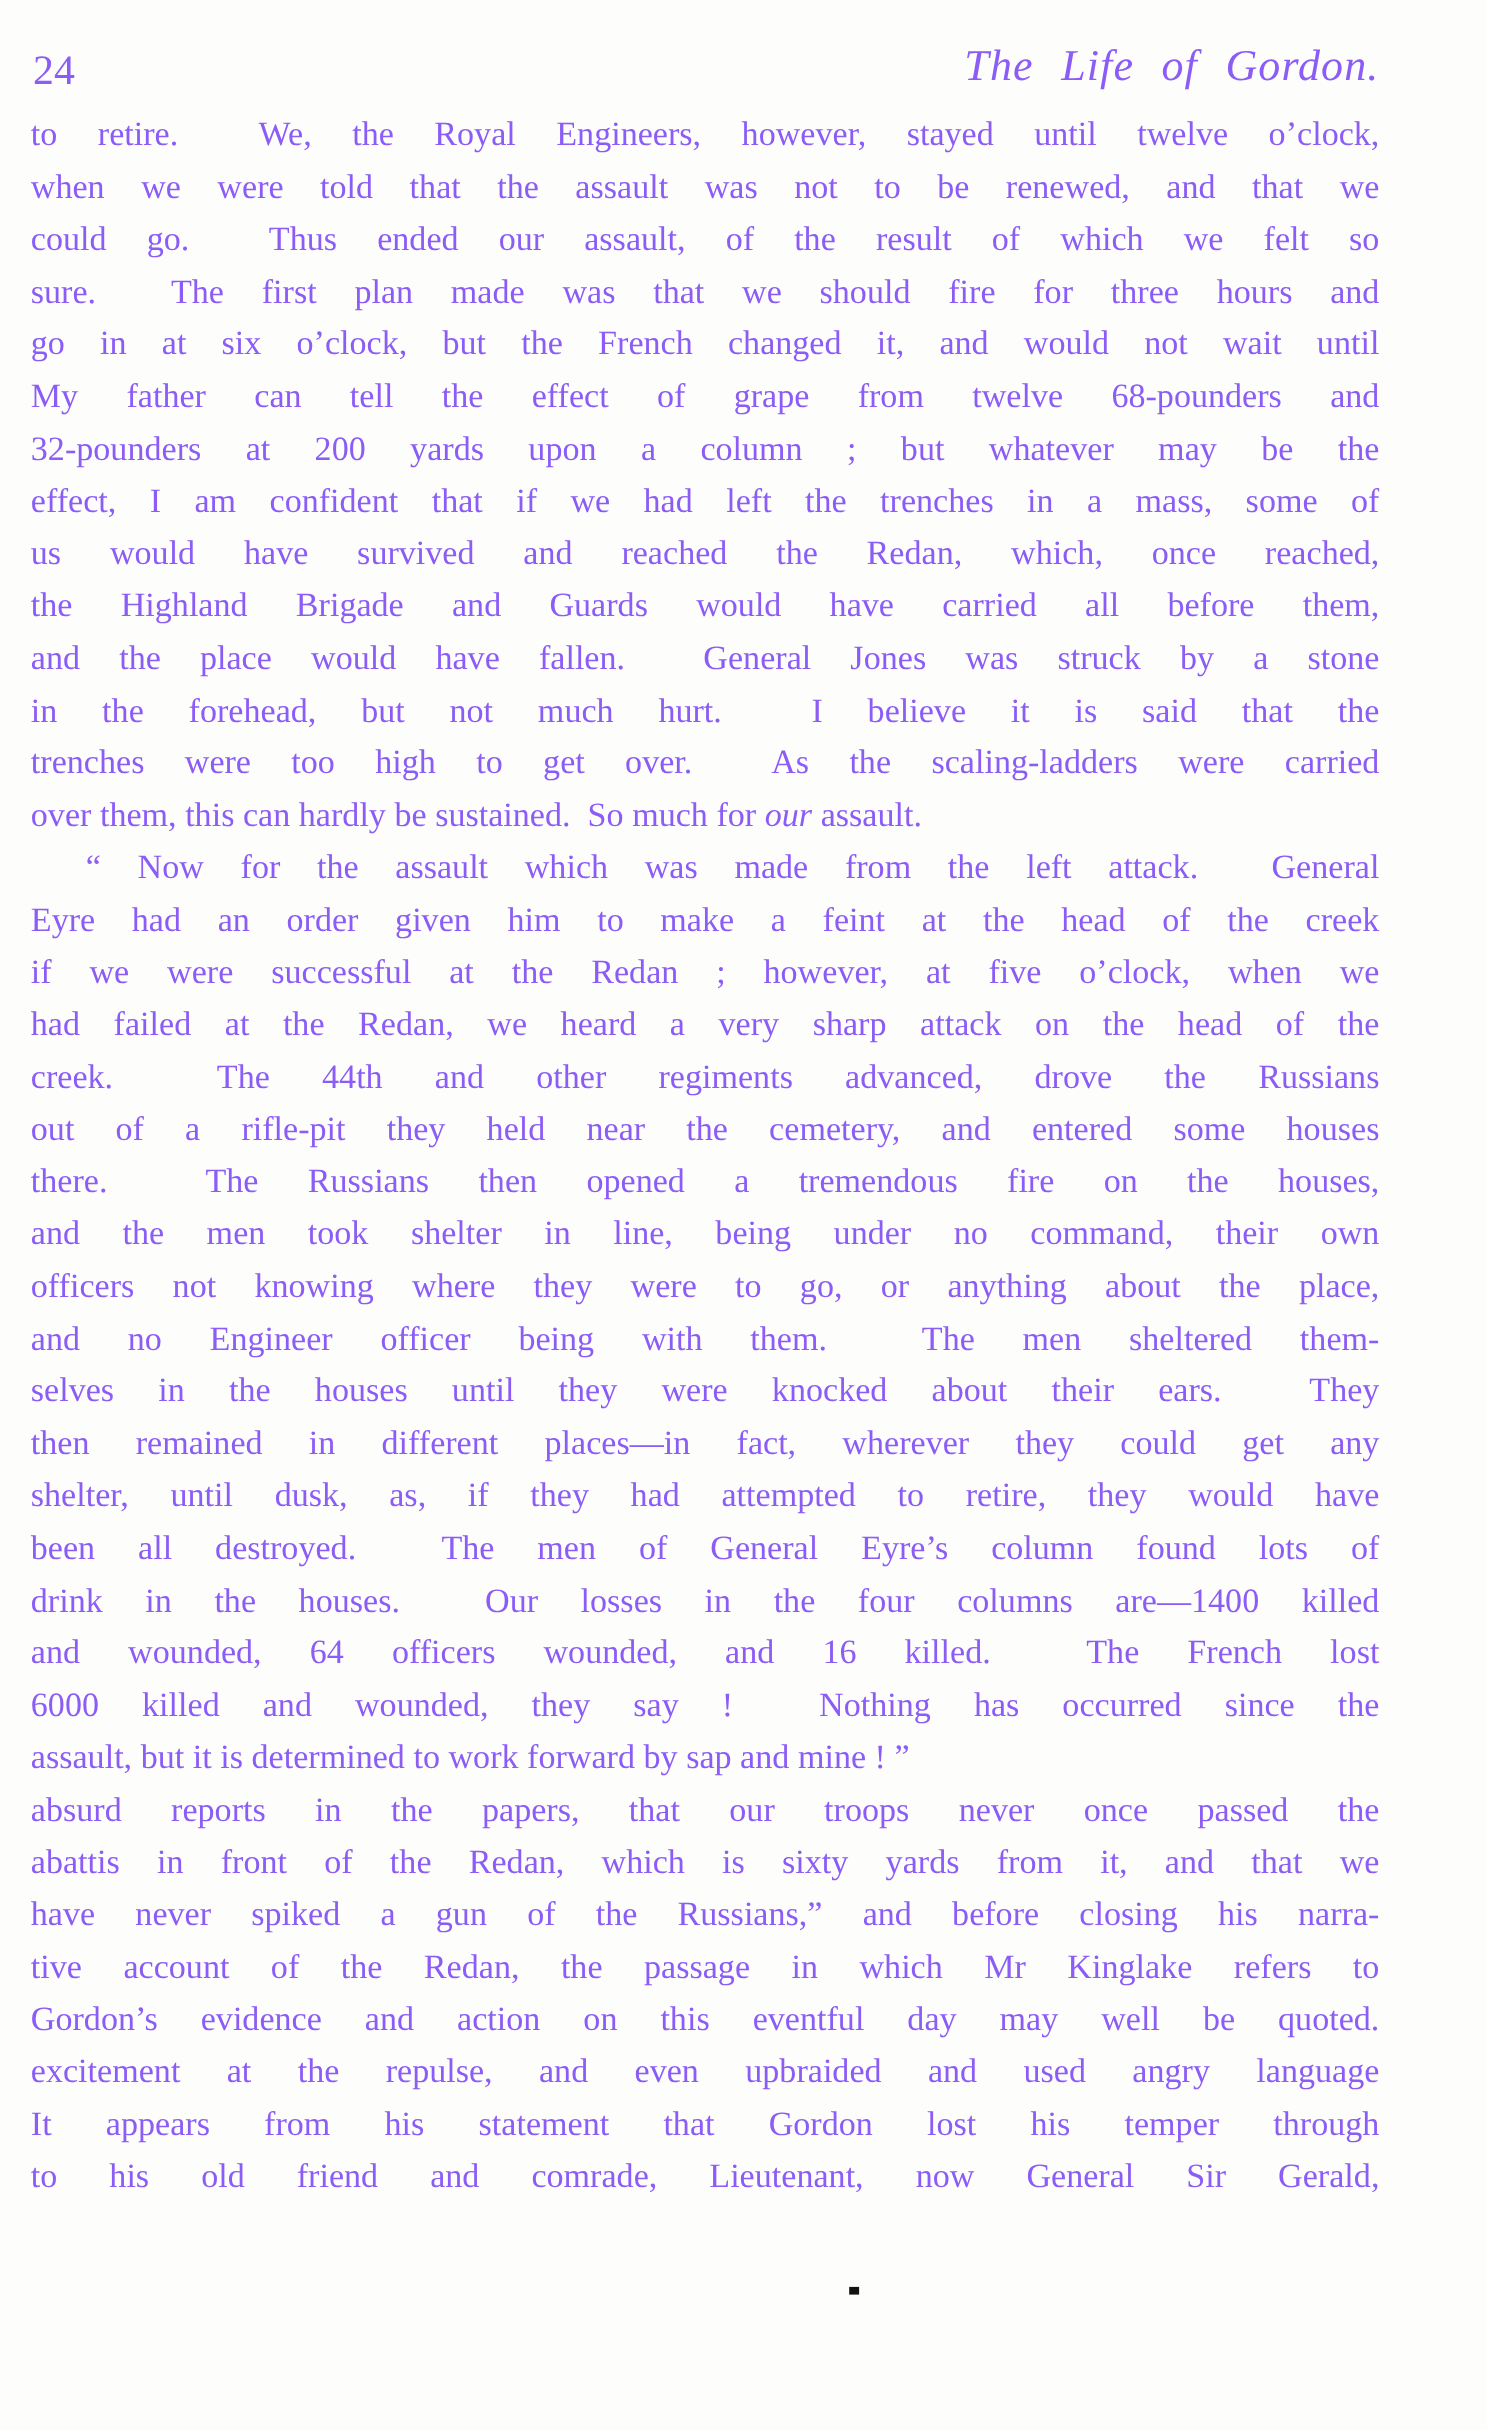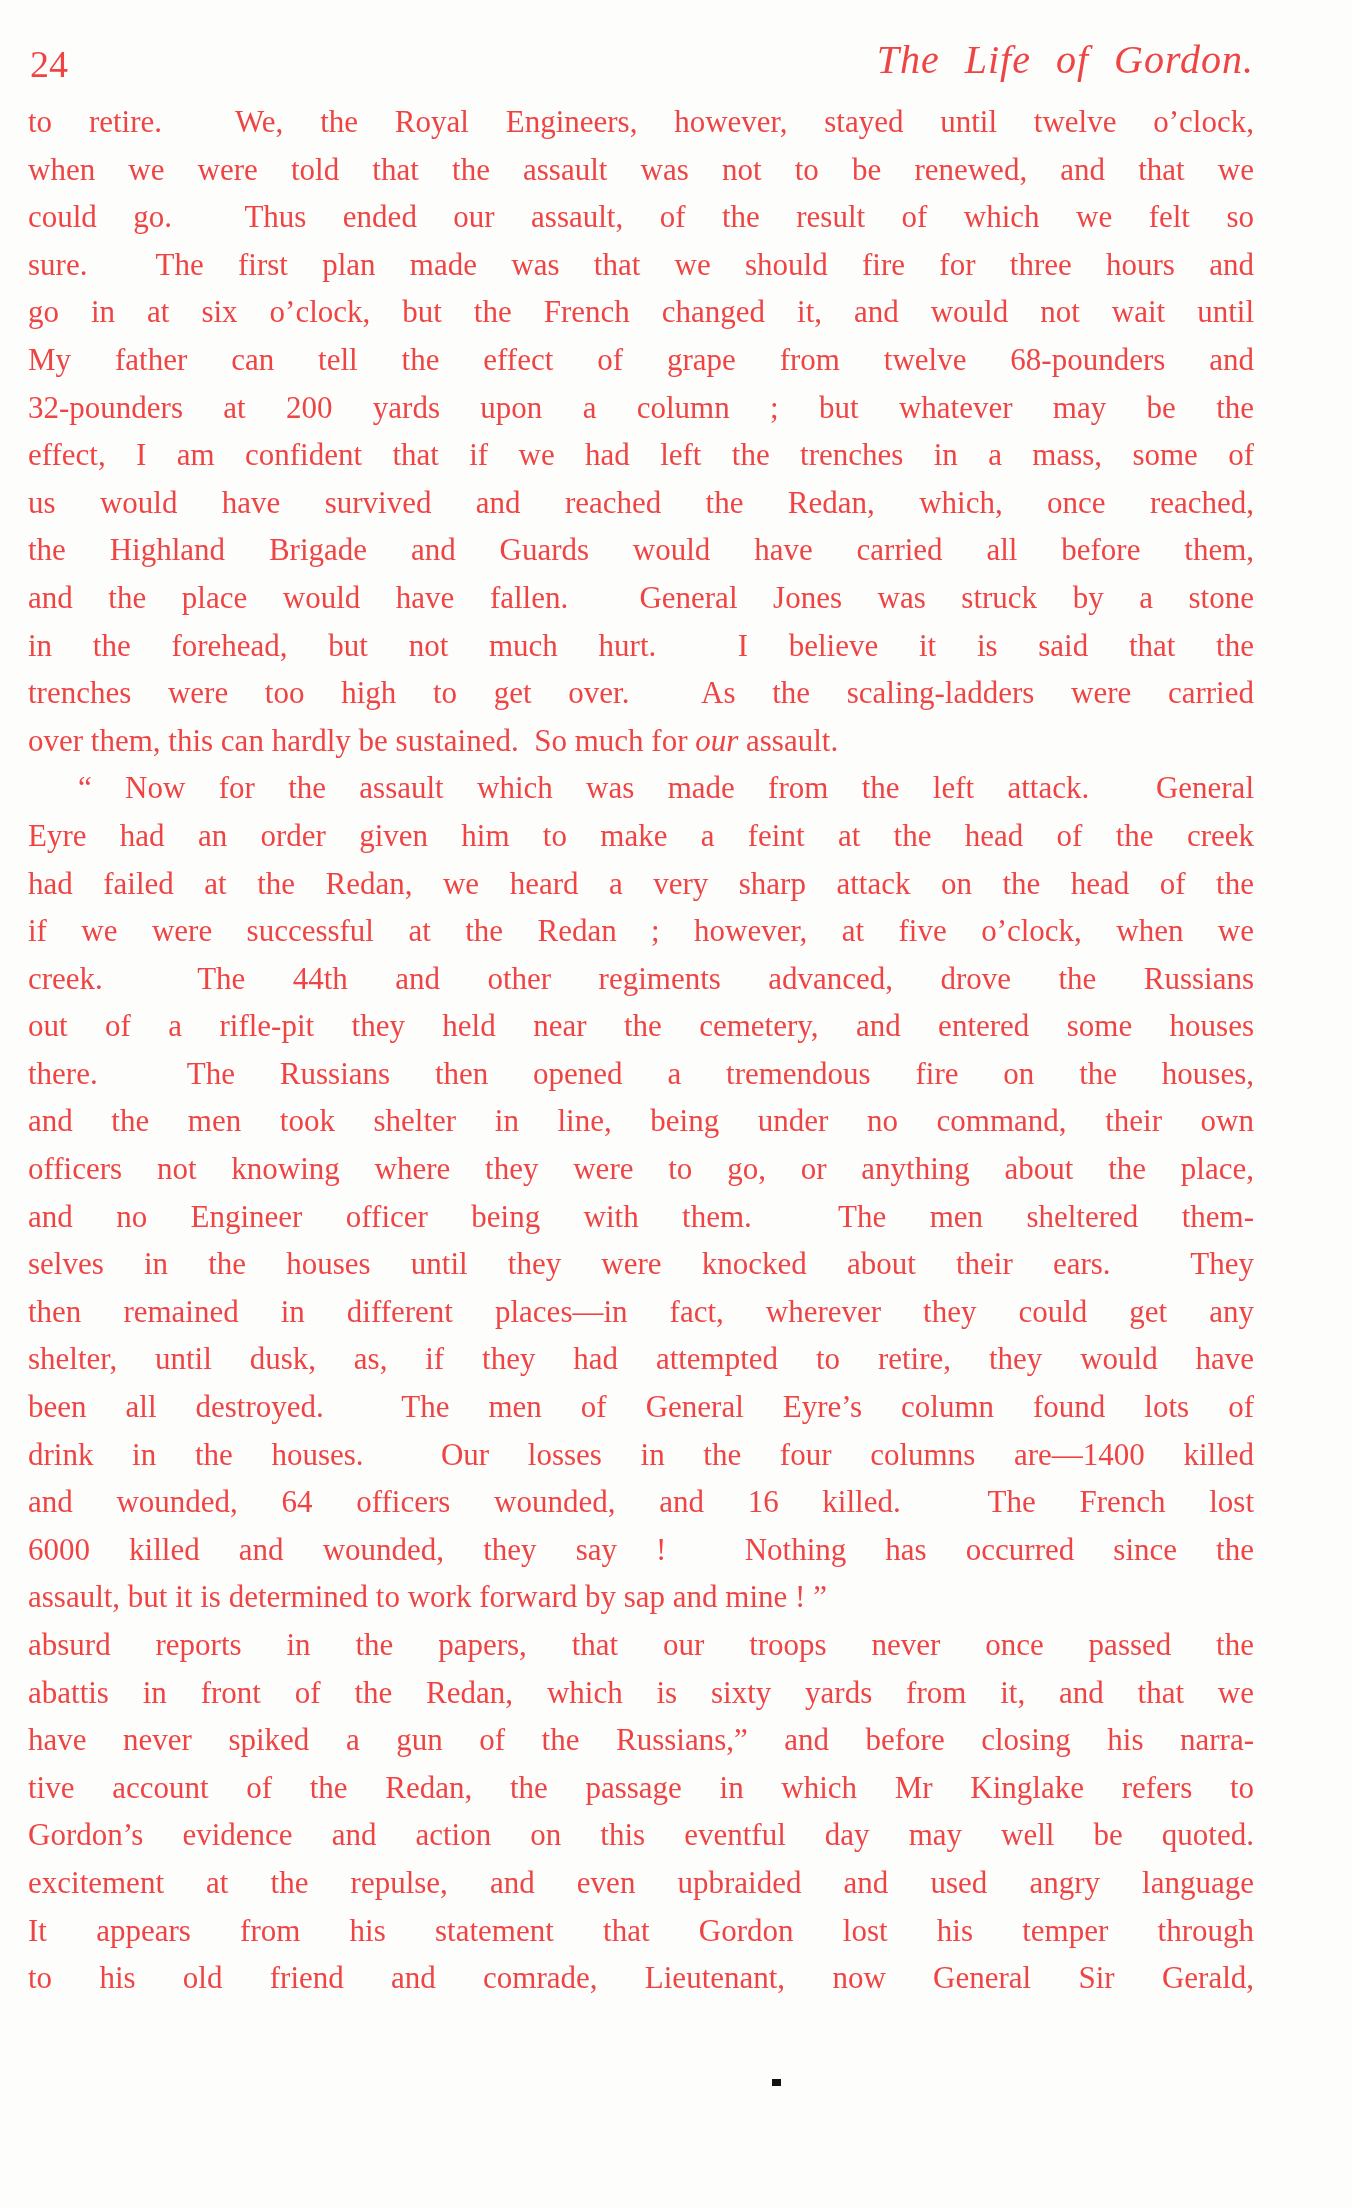--- a/index.html
+++ b/index.html
@@ -4,21 +4,21 @@
 <style>
   html,body{margin:0;padding:0;}
   body{background:#ffffff;}
   .page{
     position:relative;
     width:1352px;
     height:2209px;
     background:#fefefdf9;
     background-color:#fdfdfc;
     font-family:"Liberation Serif", serif;
-    color:#ef4444;
+    color:#8b5cf6;
     overflow:hidden;
   }
   .header-pagenum{
     position:absolute;
     left:30px;
     top:42px;
     font-size:38px;
     line-height:44px;
   }
   .header-title{
@@ -84,22 +84,22 @@
         <div class="line"><span>us would have survived and reached the Redan, which, once reached,</span></div>
         <div class="line"><span>the Highland Brigade and Guards would have carried all before them,</span></div>
         <div class="line"><span>and the place would have fallen.&nbsp; General Jones was struck by a stone</span></div>
         <div class="line"><span>in the forehead, but not much hurt.&nbsp; I believe it is said that the</span></div>
         <div class="line"><span>trenches were too high to get over.&nbsp; As the scaling-ladders were carried</span></div>
         <div class="line no-justify"><span>over them, this can hardly be sustained.&nbsp; So much for </span><span class="italic">our</span><span> assault.</span></div>
       </div>
       <div class="paragraph">
         <div class="line indent"><span>“ Now for the assault which was made from the left attack.&nbsp; General</span></div>
         <div class="line"><span>Eyre had an order given him to make a feint at the head of the creek</span></div>
+        <div class="line"><span>if we were successful at the Redan ; however, at five o’clock, when we</span></div>
         <div class="line"><span>had failed at the Redan, we heard a very sharp attack on the head of the</span></div>
-        <div class="line"><span>if we were successful at the Redan ; however, at five o’clock, when we</span></div>
         <div class="line"><span>creek.&nbsp; The 44th and other regiments advanced, drove the Russians</span></div>
         <div class="line"><span>out of a rifle-pit they held near the cemetery, and entered some houses</span></div>
         <div class="line"><span>there.&nbsp; The Russians then opened a tremendous fire on the houses,</span></div>
         <div class="line"><span>and the men took shelter in line, being under no command, their own</span></div>
         <div class="line"><span>officers not knowing where they were to go, or anything about the place,</span></div>
         <div class="line"><span>and no Engineer officer being with them.&nbsp; The men sheltered them-</span></div>
         <div class="line"><span>selves in the houses until they were knocked about their ears.&nbsp; They</span></div>
         <div class="line"><span>then remained in different places—in fact, wherever they could get any</span></div>
         <div class="line"><span>shelter, until dusk, as, if they had attempted to retire, they would have</span></div>
         <div class="line"><span>been all destroyed.&nbsp; The men of General Eyre’s column found lots of</span></div>

